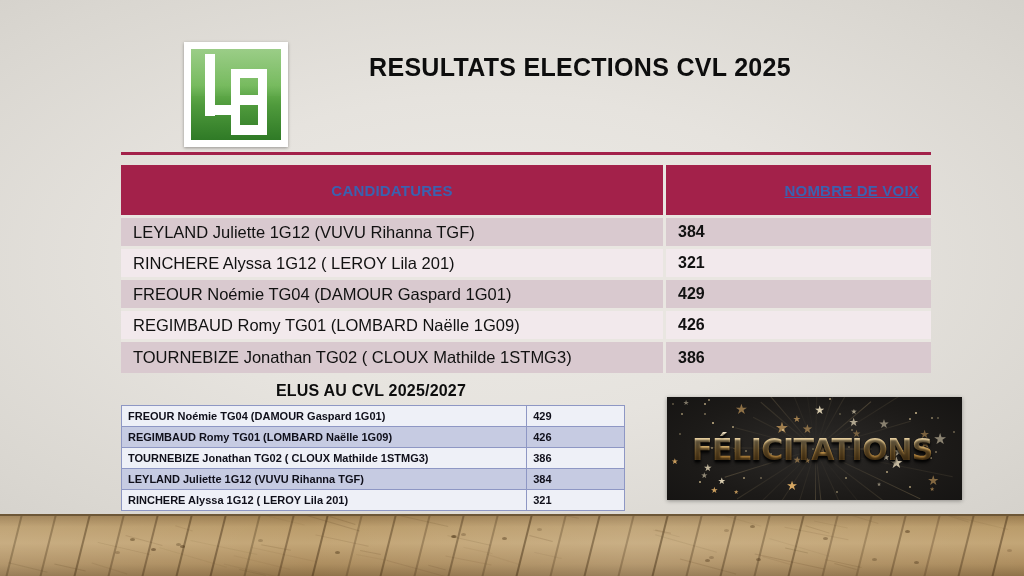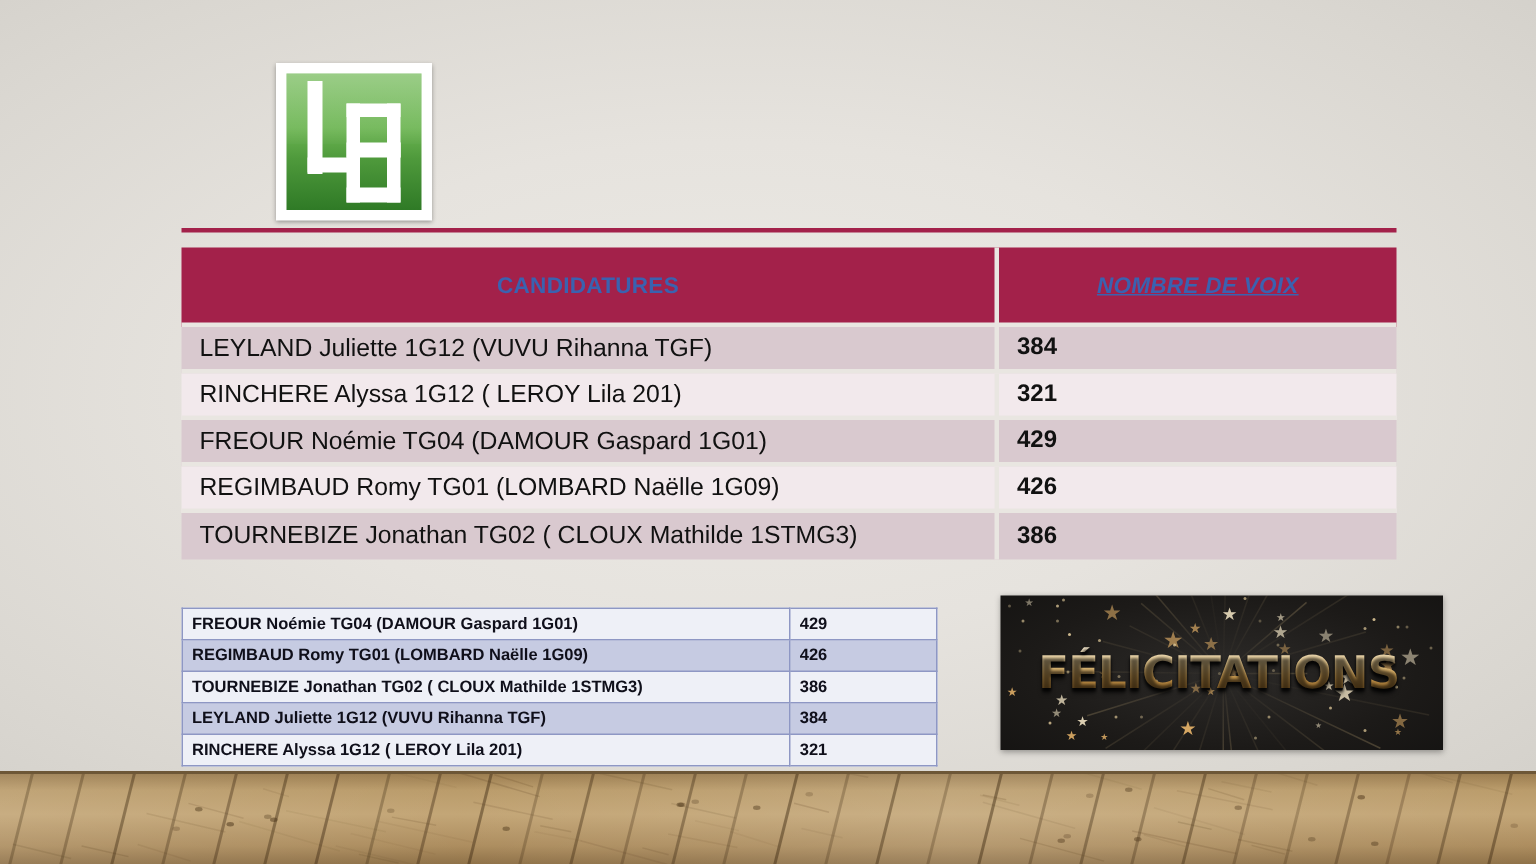--- a/index.html
+++ b/index.html
@@ -91,21 +91,21 @@
     padding:0 12px; vertical-align:middle;
     border-bottom:3px solid #e9e6e1;
   }
   #main-table thead th {
     background:#a3214a; height:53px;
     color:#3a62b0; font-size:15px; font-weight:bold;
     letter-spacing:0.2px;
     border-bottom:3px solid #e9e6e1;
   }
   #main-table thead th.c1 { text-align:center; width:545px; border-right:3px solid #e9e6e1; }
-  #main-table thead th.c2 { text-align:center;font-style:italic; }
+  #main-table thead th.c2 { text-align:right; }
   #main-table thead th.c2 span { text-decoration:underline; }
   #main-table tbody td { height:31px; font-size:16.5px; color:#111; }
   #main-table tbody td.name { font-weight:normal; border-right:3px solid #e9e6e1; }
   #main-table tbody td.votes { font-weight:bold; font-size:16px; }
   #main-table tbody tr.odd td  { background:#d9c9cf; }
   #main-table tbody tr.even td { background:#f2e9ec; }
   #main-table tbody tr:last-child td { border-bottom:none; }
   
   #elus-heading {
     position:absolute; left:121px; top:382px; width:500px;
@@ -180,20 +180,21 @@
       <div class="b-t"></div>
       <div class="b-m"></div>
       <div class="b-b"></div>
       <div class="b-r1"></div>
       <div class="b-r2"></div>
       <div class="gloss"></div>
     </div>
   </div>
 
   <div id="title-block">
+    <div class="l1">RESULTATS ELECTIONS CVL 2025</div>
   </div>
 
   <div id="rule"></div>
 
   <table id="main-table">
     <thead>
       <tr>
         <th class="c1"><span>CANDIDATURES</span></th>
         <th class="c2"><span>NOMBRE DE VOIX</span></th>
       </tr>
@@ -215,20 +216,21 @@
           <td class="name">REGIMBAUD Romy TG01 (LOMBARD Naëlle 1G09)</td>
           <td class="votes">426</td>
         </tr>
         <tr class="odd">
           <td class="name">TOURNEBIZE Jonathan TG02 ( CLOUX Mathilde 1STMG3)</td>
           <td class="votes">386</td>
         </tr>
       </tbody>
   </table>
 
+  <div id="elus-heading">ELUS AU CVL 2025/2027</div>
 
   <table id="elus-table">
     <tbody id="elus-table-body">
         <tr class="odd">
           <td class="name">FREOUR Noémie TG04 (DAMOUR  Gaspard 1G01)</td>
           <td class="votes">429</td>
         </tr>
         <tr class="even">
           <td class="name">REGIMBAUD Romy TG01 (LOMBARD Naëlle 1G09)</td>
           <td class="votes">426</td>

